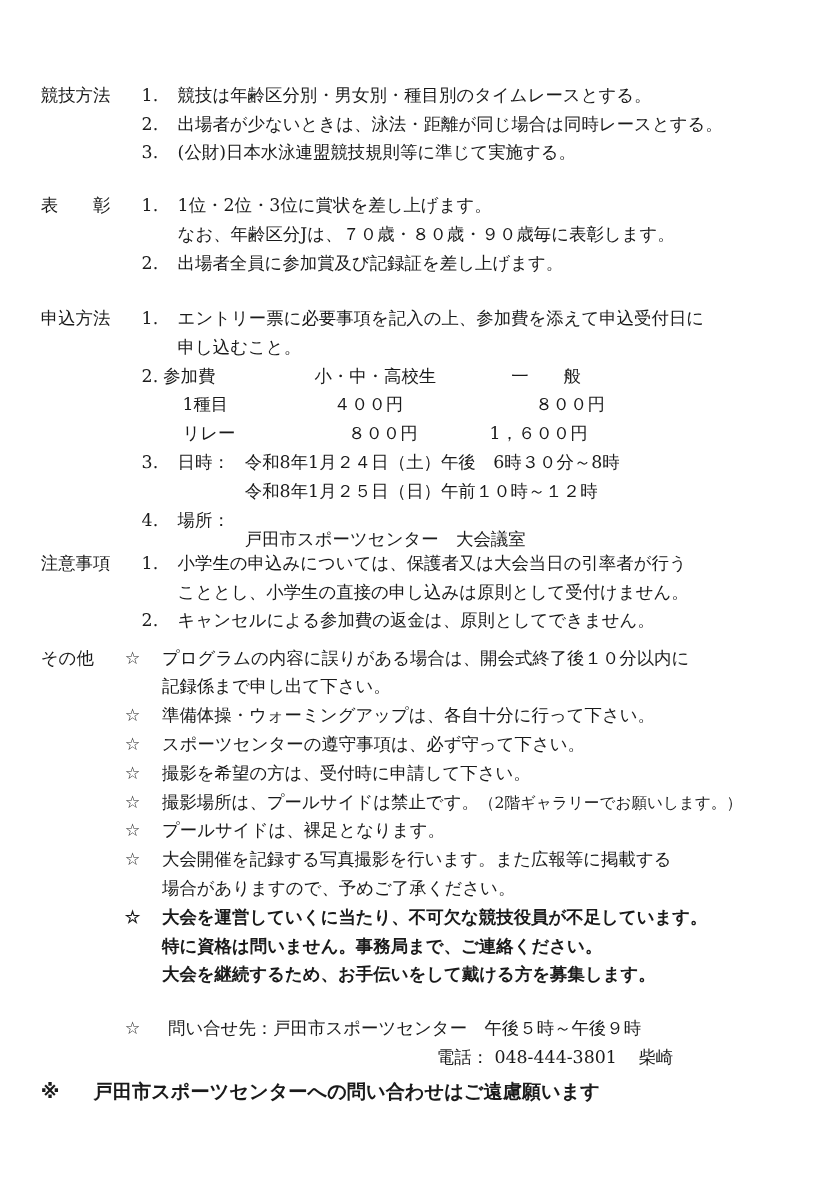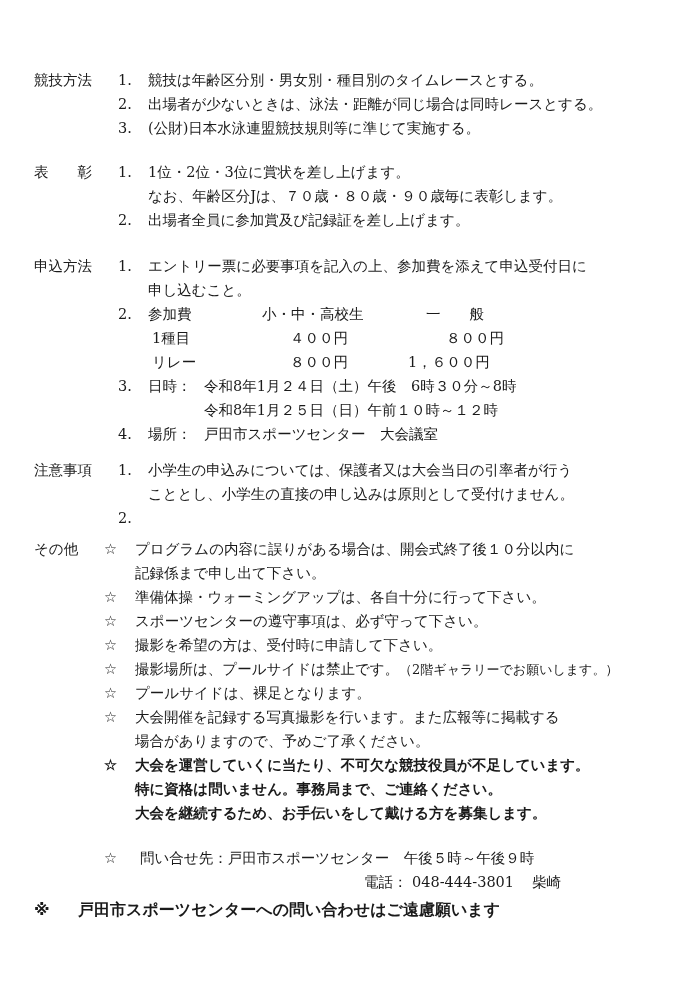--- a/index.html
+++ b/index.html
@@ -10,21 +10,21 @@
   }
   .section { position: absolute; left: 34px; width: 650px; }
   .row { position: relative; height: 24px; line-height: 24px; white-space: nowrap; }
   .label { position: absolute; left: 0; top: 0; }
   .num { position: absolute; left: 84px; top: 0; }
   .txt { position: absolute; left: 114px; top: 0; }
   .star { position: absolute; left: 70px; top: 0; }
   .startxt { position: absolute; left: 101px; top: 0; }
   .cont { position: absolute; left: 114px; top: 0; }
   .bold { font-weight: bold; }
-  .fee-c1 { position: absolute; left: 114px; }
+  .fee-c1 { position: absolute; left: 102px; }
   .fee-c2 { position: absolute; left: 228px; }
   .fee-c3 { position: absolute; left: 382px; }
   .small { font-size: 13px; }
   .footer {
     position: absolute; left: 34px; top: 900px; font-size: 16px;
     font-family: "DejaVu Sans", "Liberation Sans", sans-serif; font-weight: bold;
     white-space: nowrap;
   }
   .footer .mark { display: inline-block; width: 44px; }
 </style>
@@ -72,54 +72,55 @@
     <span class="cont">申し込むこと。</span>
   </div>
   <div class="row">
     <span class="num">2.</span>
     <span class="fee-c1">参加費</span>
     <span class="fee-c2">小・中・高校生</span>
     <span class="fee-c3" style="left:392px;">一　　般</span>
   </div>
   <div class="row">
     <span class="fee-c1" style="left:118px;">1種目</span>
-    <span class="fee-c2" style="left:256px;">４００円</span>
+    <span class="fee-c2" style="left:244px;">４００円</span>
     <span class="fee-c3" style="left:412px;">８００円</span>
   </div>
   <div class="row">
     <span class="fee-c1" style="left:118px;">リレー</span>
     <span class="fee-c2" style="left:256px;">８００円</span>
     <span class="fee-c3" style="left:374px;">1，６００円</span>
   </div>
   <div class="row">
     <span class="num">3.</span>
     <span class="txt">日時：</span>
     <span class="txt" style="left:170px;">令和8年1月２４日（土）午後　6時３０分～8時</span>
   </div>
   <div class="row">
     <span class="txt" style="left:170px;">令和8年1月２５日（日）午前１０時～１２時</span>
   </div>
   <div class="row">
     <span class="num">4.</span>
     <span class="txt">場所：</span>
-    <span class="txt" style="left:170px;">戸田市スポーツセンター　大会議室</span>
+    <span class="txt" style="left:170px;margin-top:16px;">戸田市スポーツセンター　大会議室</span>
   </div>
 </div>
 
 <div class="section" style="top:458px;">
   <div class="row">
     <span class="label">注意事項</span>
     <span class="num">1.</span>
     <span class="txt">小学生の申込みについては、保護者又は大会当日の引率者が行う</span>
   </div>
   <div class="row">
     <span class="cont">こととし、小学生の直接の申し込みは原則として受付けません。</span>
   </div>
   <div class="row">
     <span class="num">2.</span>
+    <span class="txt">キャンセルによる参加費の返金は、原則としてできません。</span>
   </div>
 </div>
 
 <div class="section" style="top:537px;">
   <div class="row">
     <span class="label">その他</span>
     <span class="star">☆</span>
     <span class="startxt">プログラムの内容に誤りがある場合は、開会式終了後１０分以内に</span>
   </div>
   <div class="row">

